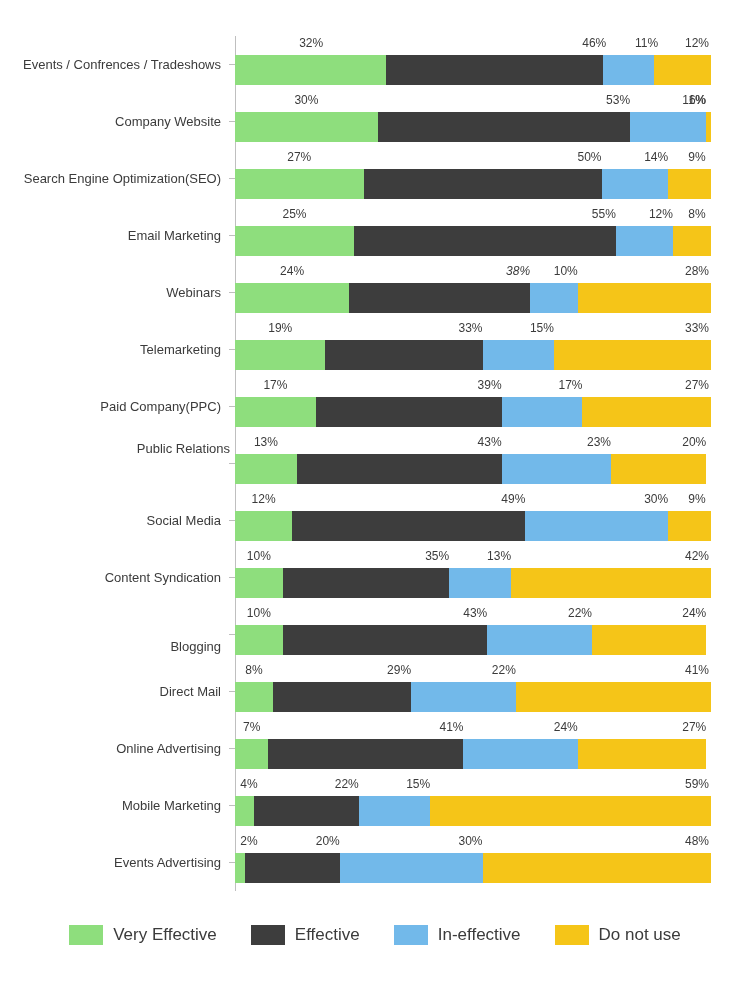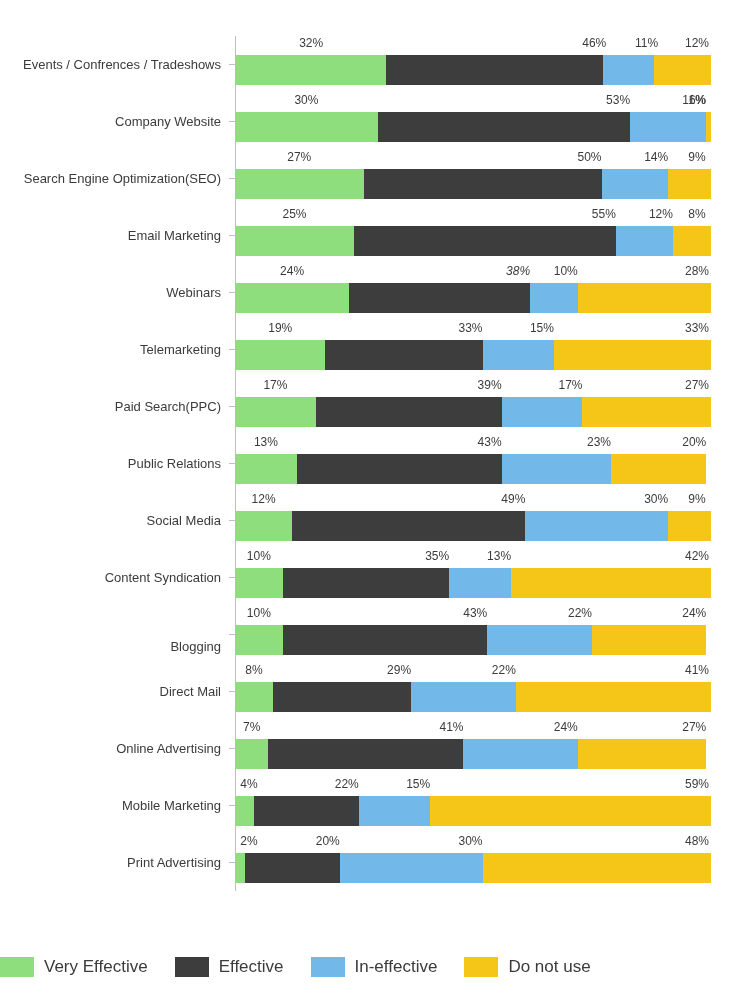--- a/index.html
+++ b/index.html
@@ -83,24 +83,23 @@
     color: #3b3b3b;
     white-space: nowrap;
   }
   
   .legend {
     position: absolute;
     left: 0;
     top: 925px;
     width: 750px;
     display: flex;
-    justify-content: flex-start;
+    justify-content: center;
     align-items: center;
-    gap: 27px;
-    margin-top: 32px;
+    gap: 34px;
   }
   .legend-item {
     display: flex;
     align-items: center;
     gap: 10px;
   }
   .legend-swatch {
     width: 34px;
     height: 20px;
   }
@@ -311,29 +310,29 @@
         </div>
       </div>
     </div>
   <div id="cat-labels">
       <div class="cat-label-wrap" style="top: 36px; position: absolute;">Events / Confrences / Tradeshows</div>
       <div class="cat-label-wrap" style="top: 93px; position: absolute;">Company Website</div>
       <div class="cat-label-wrap" style="top: 150px; position: absolute;">Search Engine Optimization(SEO)</div>
       <div class="cat-label-wrap" style="top: 207px; position: absolute;">Email Marketing</div>
       <div class="cat-label-wrap" style="top: 264px; position: absolute;">Webinars</div>
       <div class="cat-label-wrap" style="top: 321px; position: absolute;">Telemarketing</div>
-      <div class="cat-label-wrap" style="top: 378px; position: absolute;">Paid Search(PPC)</div>
-      <div class="cat-label-wrap" style="top: 435px; position: absolute;">Public Relations</div>
+      <div class="cat-label-wrap" style="top: 378px; position: absolute;">Paid Company(PPC)</div>
+      <div class="cat-label-wrap" style="top: 420px; position: absolute; margin-left: 9px;">Public Relations</div>
       <div class="cat-label-wrap" style="top: 492px; position: absolute;">Social Media</div>
       <div class="cat-label-wrap" style="top: 549px; position: absolute;">Content Syndication</div>
       <div class="cat-label-wrap" style="top: 618px; position: absolute;">Blogging</div>
       <div class="cat-label-wrap" style="top: 663px; position: absolute;">Direct Mail</div>
       <div class="cat-label-wrap" style="top: 720px; position: absolute;">Online Advertising</div>
       <div class="cat-label-wrap" style="top: 777px; position: absolute; text-align: center;">Mobile Marketing</div>
-      <div class="cat-label-wrap" style="top: 834px; position: absolute;">Print Advertising</div>
+      <div class="cat-label-wrap" style="top: 834px; position: absolute;">Events Advertising</div>
     </div>
   <div class="legend" id="legend">
       <div class="legend-item">
         <div class="legend-swatch" style="background: rgb(142, 222, 125);"></div>
         <div class="legend-text">Very Effective</div>
       </div>
       <div class="legend-item">
         <div class="legend-swatch" style="background: rgb(61, 61, 61);"></div>
         <div class="legend-text">Effective</div>
       </div>

